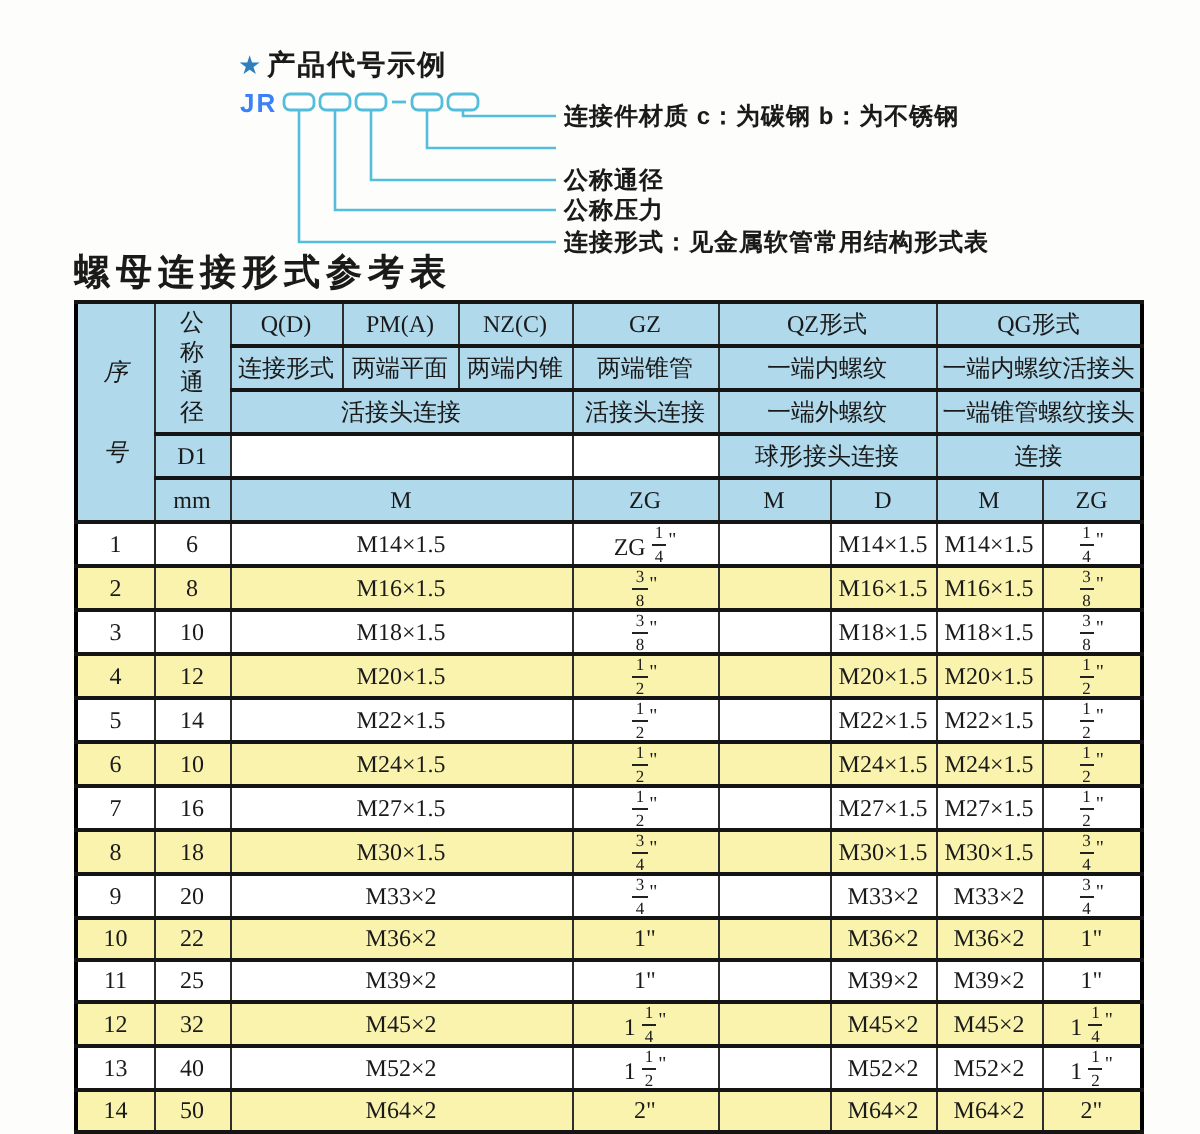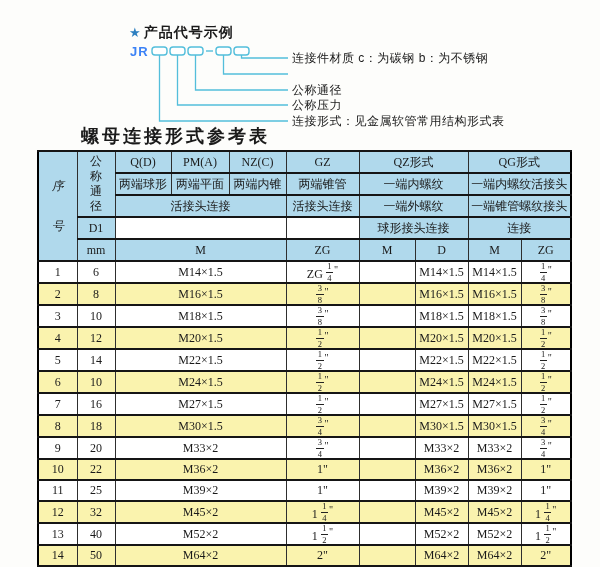--- a/index.html
+++ b/index.html
@@ -3,42 +3,42 @@
 <meta charset="utf-8">
 <style>
   html,body { margin:0; padding:0; }
   body {
     width:600px; height:567px; position:relative;
     background:#fdfdfb; overflow:hidden;
     font-family:"Liberation Serif","DejaVu Serif",serif;
     color:#1a1a1a;
   }
   
-  .diagram { position:absolute; left:16px; top:0; width:484px; height:130px; }
+  .diagram { position:absolute; left:6px; top:0; width:484px; height:130px; }
   .dg-head {
     position:absolute; left:113px; top:24px;
     font-family:"Liberation Sans","DejaVu Sans",sans-serif;
     font-weight:bold; font-size:14px; letter-spacing:1px;
   }
   .dg-head .star { color:var(--star,#2d7fc0); margin-right:2px; font-size:13px; }
   .jr {
     position:absolute; left:114px; top:44px;
     font-family:"Liberation Sans","DejaVu Sans",sans-serif;
     font-weight:bold; font-size:13px; color:#3b82f6; letter-spacing:1px;
   }
   .dg-svg { position:absolute; left:0; top:0; }
   .lbl {
     position:absolute; left:276px; height:16px; line-height:16px;
     font-family:"Liberation Sans","DejaVu Sans",sans-serif;
-    font-weight:normal; font-size:12px; white-space:nowrap; letter-spacing:0.5px;
+    font-weight:bold; font-size:12px; white-space:nowrap; letter-spacing:0.5px;
   }
   
   .tbl-title {
     position:absolute; left:37px; top:124px;
-    font-weight:bold; font-size:18px; letter-spacing:3px;margin-left:44px;
+    font-weight:bold; font-size:18px; letter-spacing:3px;
   }
   
   table.ref {
     position:absolute; left:37px; top:150px;
     width:533px; table-layout:fixed; border-collapse:collapse;
     border:2px solid #000;
   }
   table.ref td {
     border-left:1px solid #2e2e2e; border-right:1px solid #2e2e2e;
     border-top:2px solid #151515; border-bottom:2px solid #151515;
@@ -112,21 +112,21 @@
           <div class="vt">公称通径</div>
         </td>
       <td>Q(D)</td>
       <td>PM(A)</td>
       <td>NZ(C)</td>
       <td>GZ</td>
       <td colspan="2">QZ形式</td>
       <td colspan="2">QG形式</td>
     </tr>
     <tr>
-      <td>两端球形</td>
+      <td>连接形式</td>
       <td>两端平面</td>
       <td>两端内锥</td>
       <td>两端锥管</td>
       <td colspan="2">一端内螺纹</td>
       <td colspan="2">一端内螺纹活接头</td>
     </tr>
     <tr>
       <td colspan="3">活接头连接</td>
       <td>活接头连接</td>
       <td colspan="2">一端外螺纹</td>

